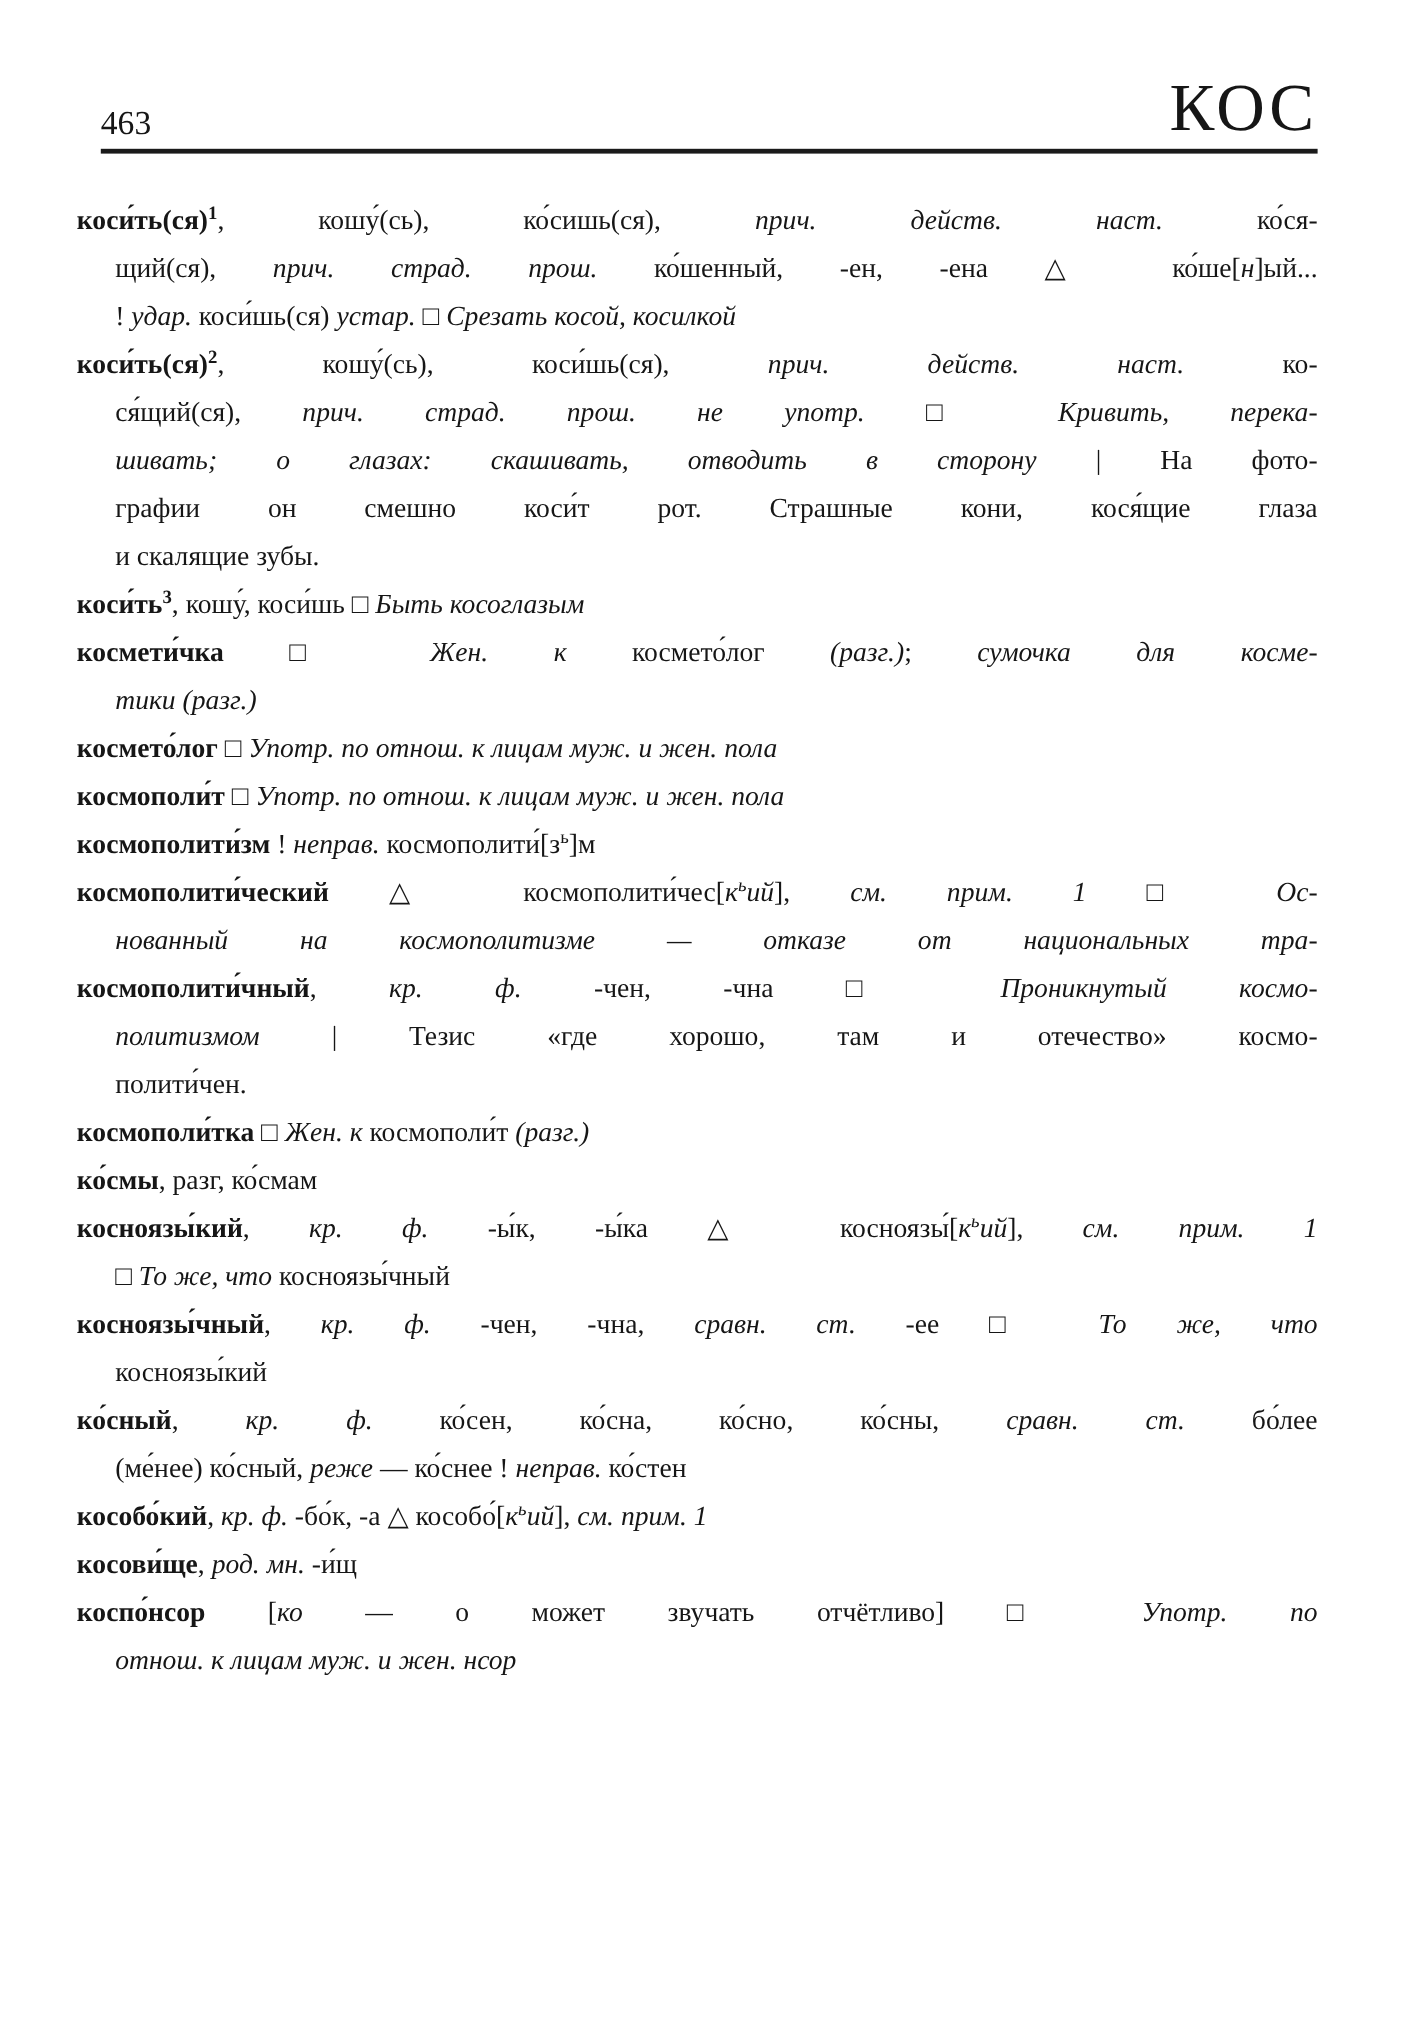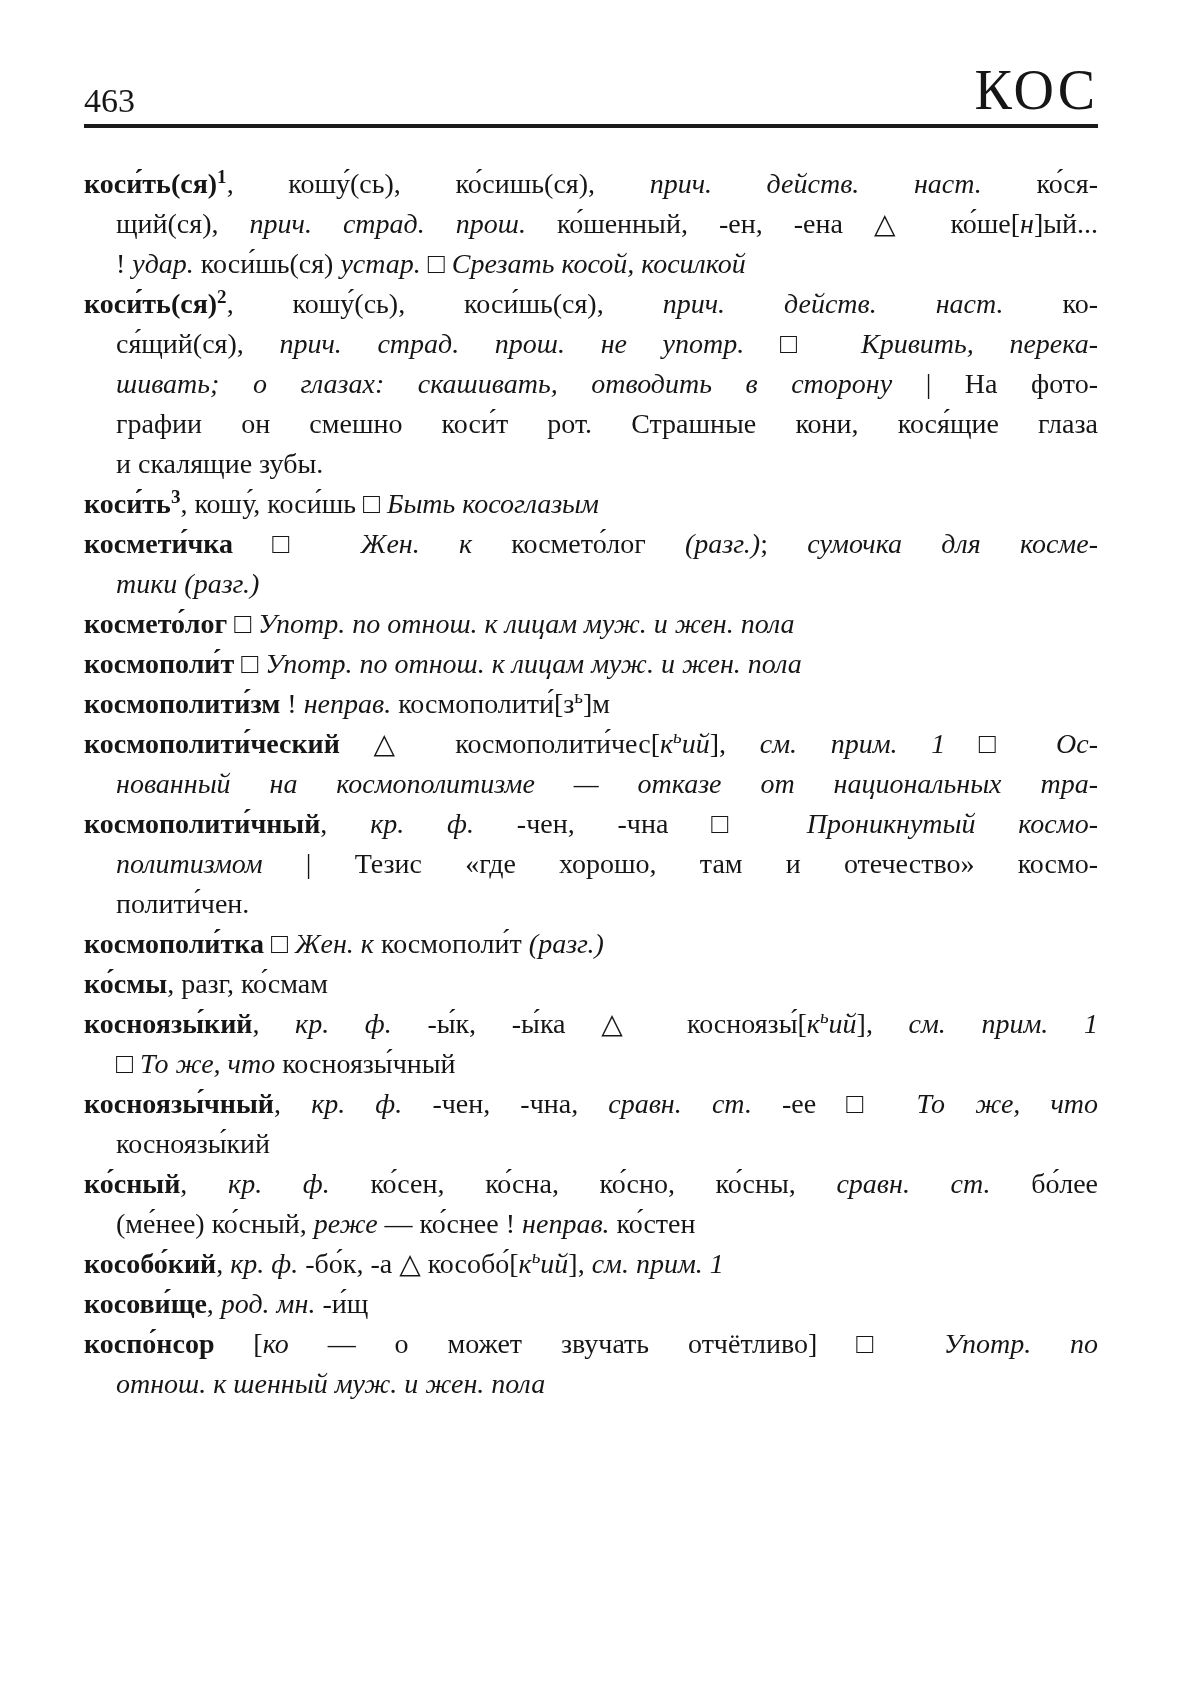--- a/index.html
+++ b/index.html
@@ -20,37 +20,37 @@
     inset: 0;
     background: #ffffff;
   }
   .header {
     display: flex;
     justify-content: space-between;
     align-items: flex-end;
     margin: 62px 80px 0 84px;
   }
   .pagenum {
-    font-size: 34px;
+    font-size: 28px;
     line-height: 1;
   }
   .guide {
     font-size: 56px;
     font-weight: 400;
     line-height: 1;
     letter-spacing: 3px;
   }
   .rule {
     height: 4px;
     background: #1a1a1a;
     margin: 6px 80px 0 84px;
   }
   .content {
-    margin: 36px 80px 0 84px;
-    font-size: 28px;
+    margin: 36px 80px 0 64px;
+    font-size: 23px;
     line-height: 40px;
   }
   .entry { }
   .line {
     height: 40px;
     overflow: hidden;
     white-space: normal;
   }
   .line.cont {
     padding-left: 32px;
@@ -133,16 +133,16 @@
         <div class="line cont"><span class="run">(ме́нее) ко́сный, </span><span class="run i">реже </span><span class="run">— ко́снее ! </span><span class="run i">неправ. </span><span class="run">ко́стен</span></div>
       </div>
       <div class="entry">
         <div class="line"><span class="run b">кособо́кий</span><span class="run">, </span><span class="run i">кр. ф. </span><span class="run">-бо́к, -а △ кособо́[</span><span class="run i">к</span><span class="run i sup">ь</span><span class="run i">ий</span><span class="run">], </span><span class="run i">см. прим. 1</span></div>
       </div>
       <div class="entry">
         <div class="line"><span class="run b">косови́ще</span><span class="run">, </span><span class="run i">род. мн. </span><span class="run">-и́щ</span></div>
       </div>
       <div class="entry">
         <div class="line just"><span class="run b">коспо́нсор</span><span class="run"> [</span><span class="run i">ко </span><span class="run">— о может звучать отчётливо] □ </span><span class="run i">Употр. по</span></div>
-        <div class="line cont"><span class="run i">отнош. к шенный муж. и жен. пола</span></div>
+        <div class="line cont"><span class="run i">отнош. к лицам муж. и жен. нсор</span></div>
       </div>
     </div>
 </div>
 
 </body></html>

